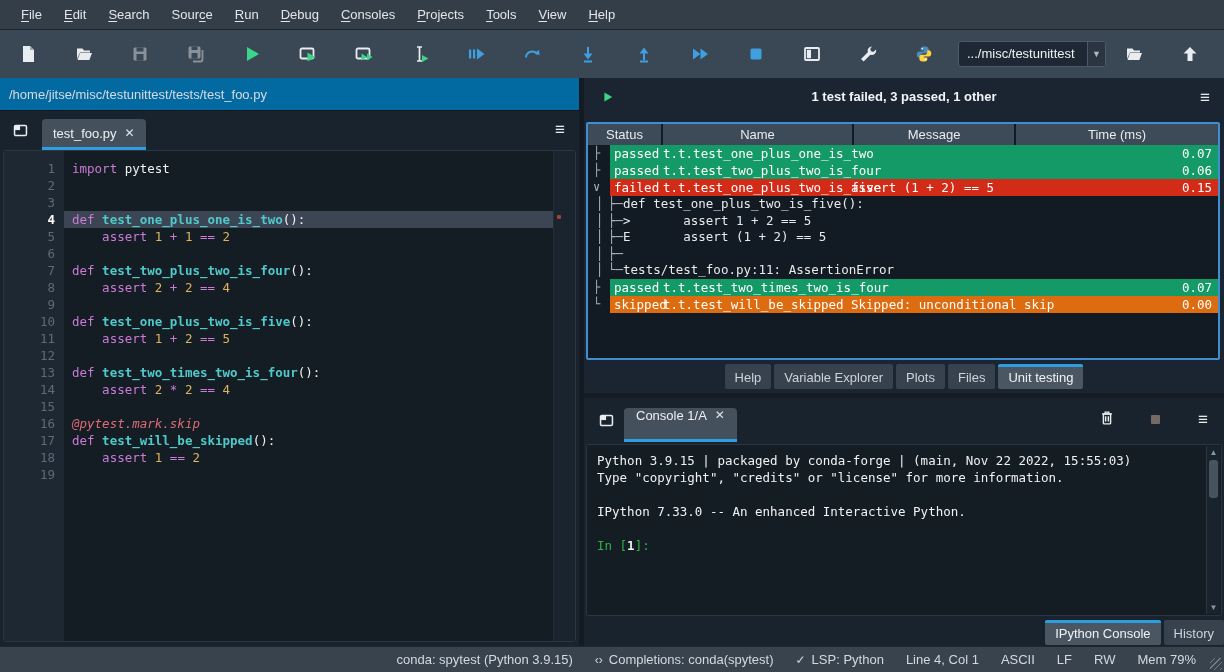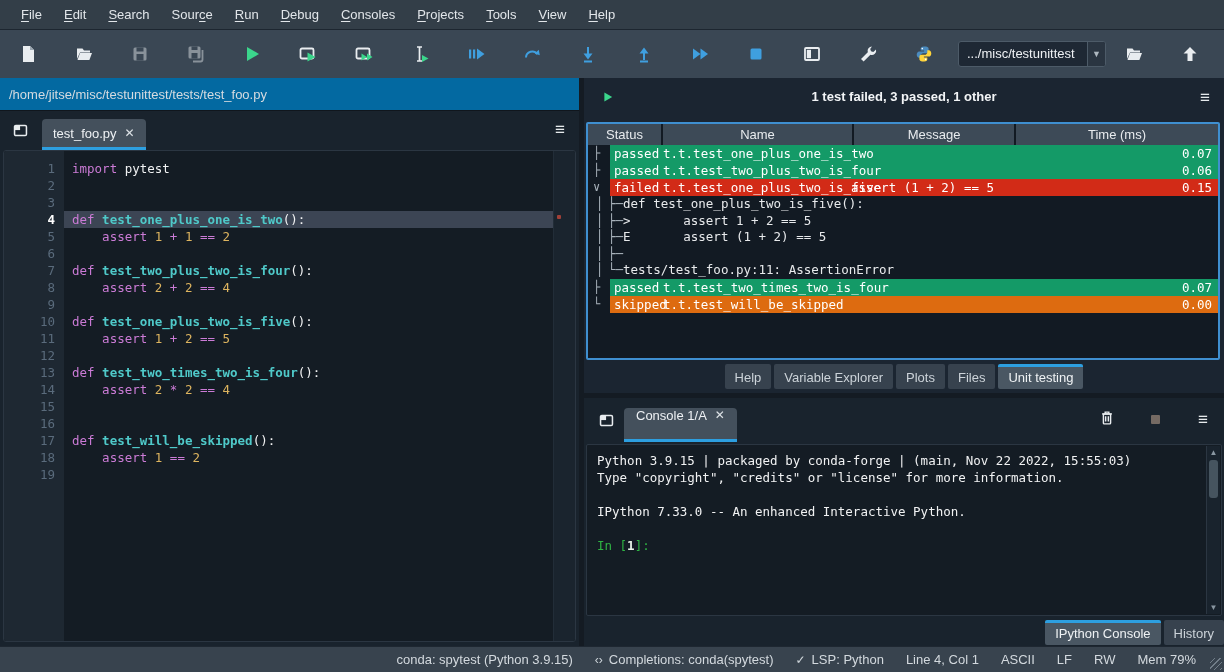--- a/index.html
+++ b/index.html
@@ -382,20 +382,21 @@
         <div class="code-row">
           <span class="code-ln">14</span>
           <span class="code-src"><span>    </span><span class="tok-kw">assert</span><span> </span><span class="tok-num">2</span><span> </span><span class="tok-op">*</span><span> </span><span class="tok-num">2</span><span> </span><span class="tok-op">==</span><span> </span><span class="tok-num">4</span></span>
         </div>
         <div class="code-row">
           <span class="code-ln">15</span>
           <span class="code-src"></span>
         </div>
         <div class="code-row">
           <span class="code-ln">16</span>
+          <span class="code-src"><span class="tok-dec">@pytest.mark.skip</span></span>
         </div>
         <div class="code-row">
           <span class="code-ln">17</span>
           <span class="code-src"><span class="tok-kw">def</span><span> </span><span class="tok-fn">test_will_be_skipped</span><span>():</span></span>
         </div>
         <div class="code-row">
           <span class="code-ln">18</span>
           <span class="code-src"><span>    </span><span class="tok-kw">assert</span><span> </span><span class="tok-num">1</span><span> </span><span class="tok-op">==</span><span> </span><span class="tok-num">2</span></span>
         </div>
         <div class="code-row">
@@ -474,20 +475,21 @@
           <span class="ut-status">passed</span>
           <span class="ut-name">t.t.test_two_times_two_is_four</span>
           <span class="ut-msg"></span>
           <span class="ut-time">0.07</span>
         </div>
         <div class="ut-row">
           <span class="ut-band" style="background:#dd6b10"></span>
           <span class="ut-tree mono">└</span>
           <span class="ut-status">skipped</span>
           <span class="ut-name">t.t.test_will_be_skipped</span>
+          <span class="ut-msg">Skipped: unconditional skip</span>
           <span class="ut-time">0.00</span>
         </div>
       </div>
   </div>
   <div id="ut-tabs">
       <span class="pane-tab">Help</span>
       <span class="pane-tab">Variable Explorer</span>
       <span class="pane-tab">Plots</span>
       <span class="pane-tab">Files</span>
       <span class="pane-tab active">Unit testing</span>

